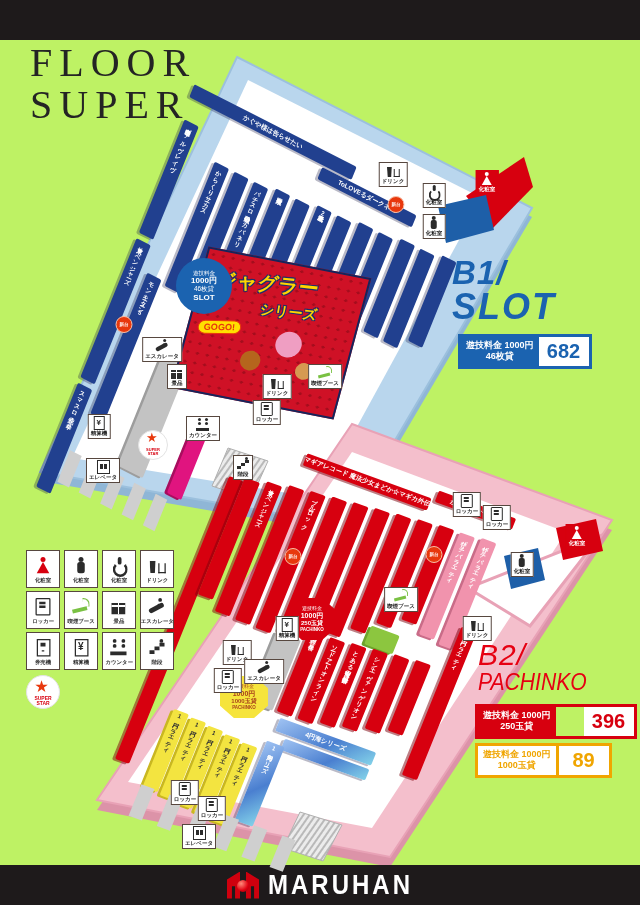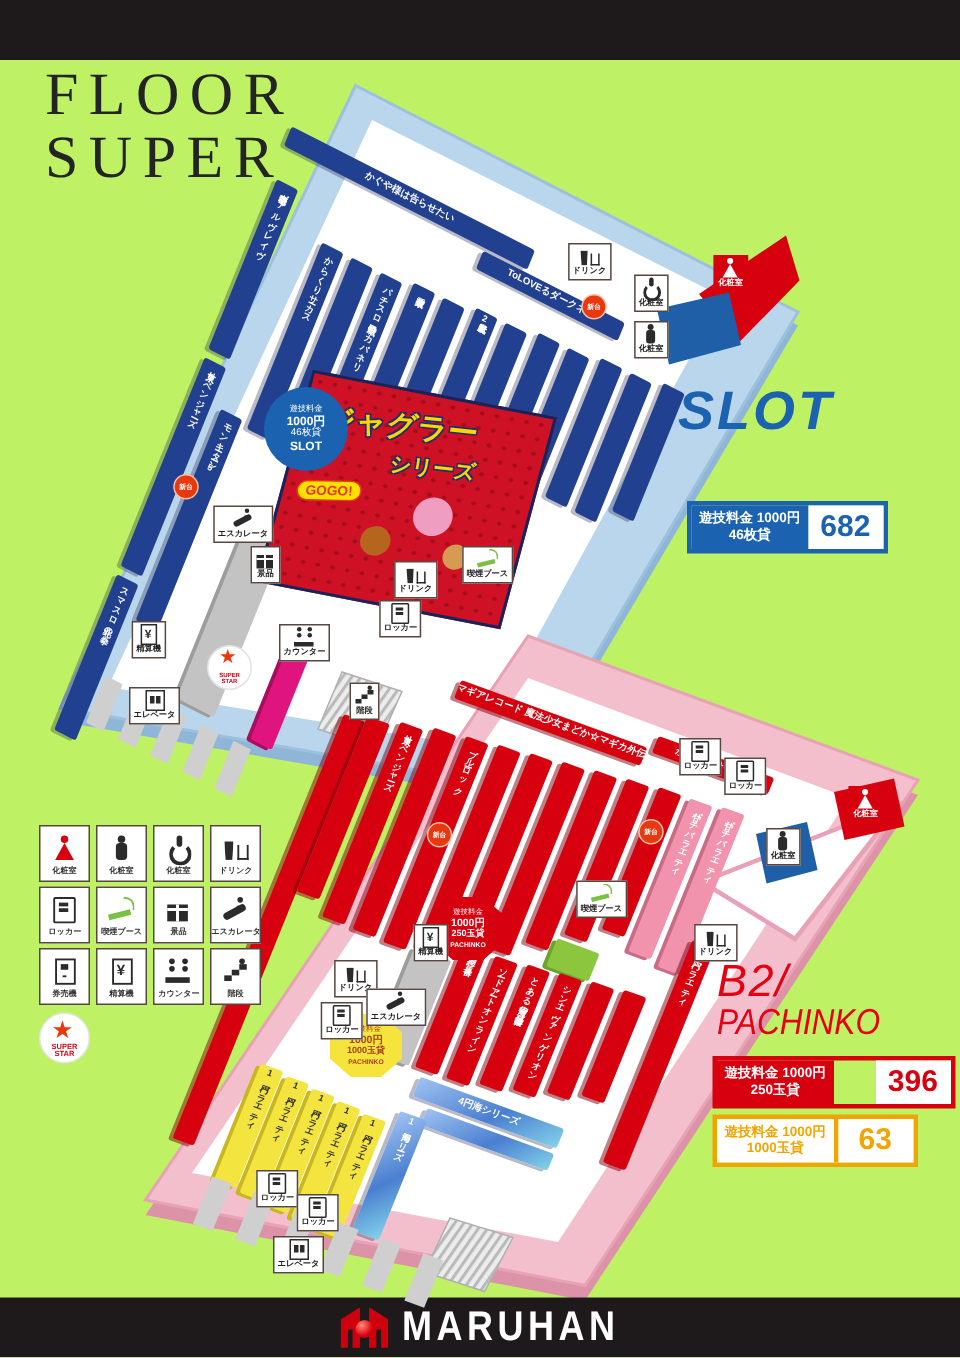--- a/index.html
+++ b/index.html
@@ -640,20 +640,21 @@
         <span class="mk-label">ロッカー</span>
       </div>
 
       <div class="marker" style="left: 199px; top: 824px;">
         <span class="icon mk-icon" data-icon="elevator-icon"></span>
         <span class="mk-label">エレベータ</span>
       </div>
     </div>
 
   <div class="b1label">
+    <span class="l1">B1/</span>
     <span class="l2">SLOT</span>
   </div>
   <div class="fee fee-blue" style="left:458px;top:334px;">
     <div class="ftxt">
       <span>遊技料金 1000円</span>
       <span>46枚貸</span>
     </div>
     <div class="fnum">682</div>
   </div>
 
@@ -666,21 +667,21 @@
       <span>遊技料金 1000円</span>
       <span>250玉貸</span>
     </div>
     <div class="fnum">396</div>
   </div>
   <div class="fee fee-org" style="left:475px;top:743px;">
     <div class="ftxt">
       <span>遊技料金 1000円</span>
       <span>1000玉貸</span>
     </div>
-    <div class="fnum">63</div>
+    <div class="fnum">89</div>
   </div>
 
   <div class="legend">
 
       <div class="lcell">
         <span class="icon" data-icon="restroom-female-icon"></span>
         <span class="llabel">化粧室</span>
       </div>
 
       <div class="lcell">

